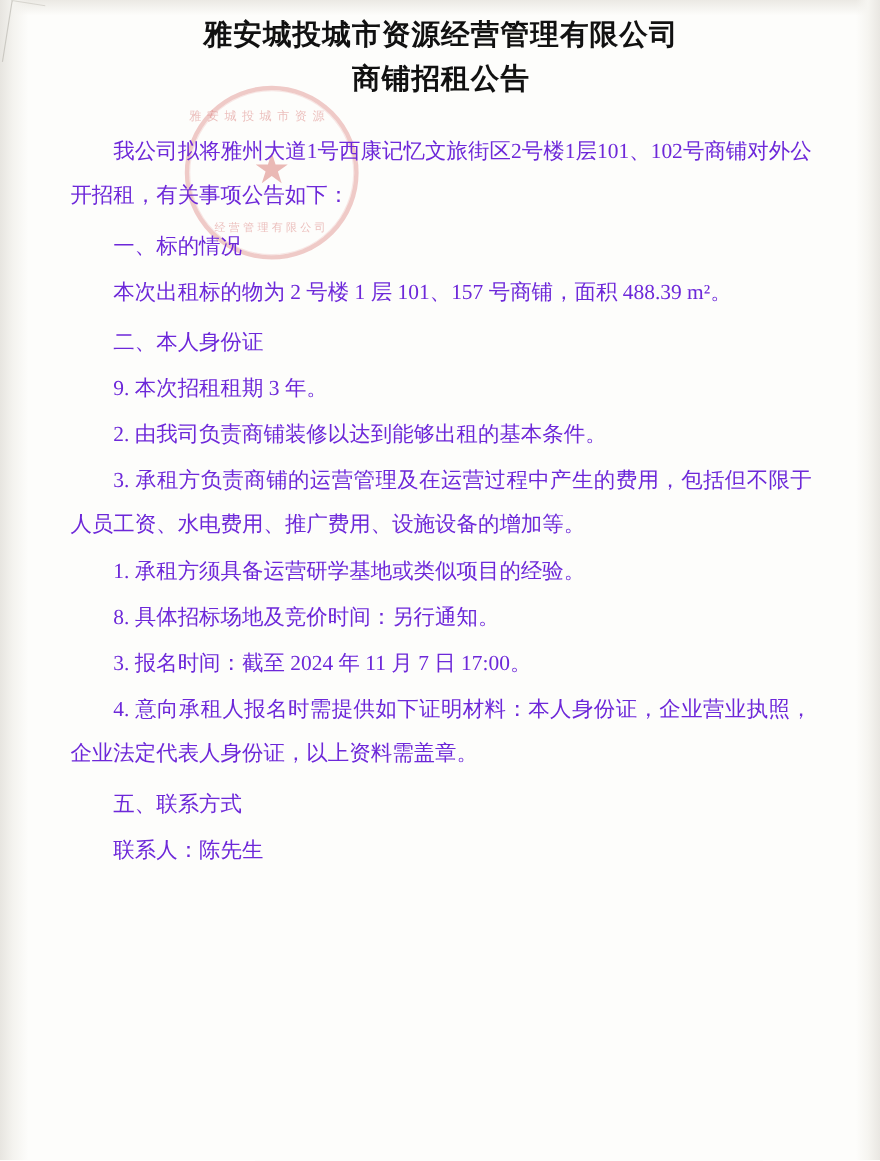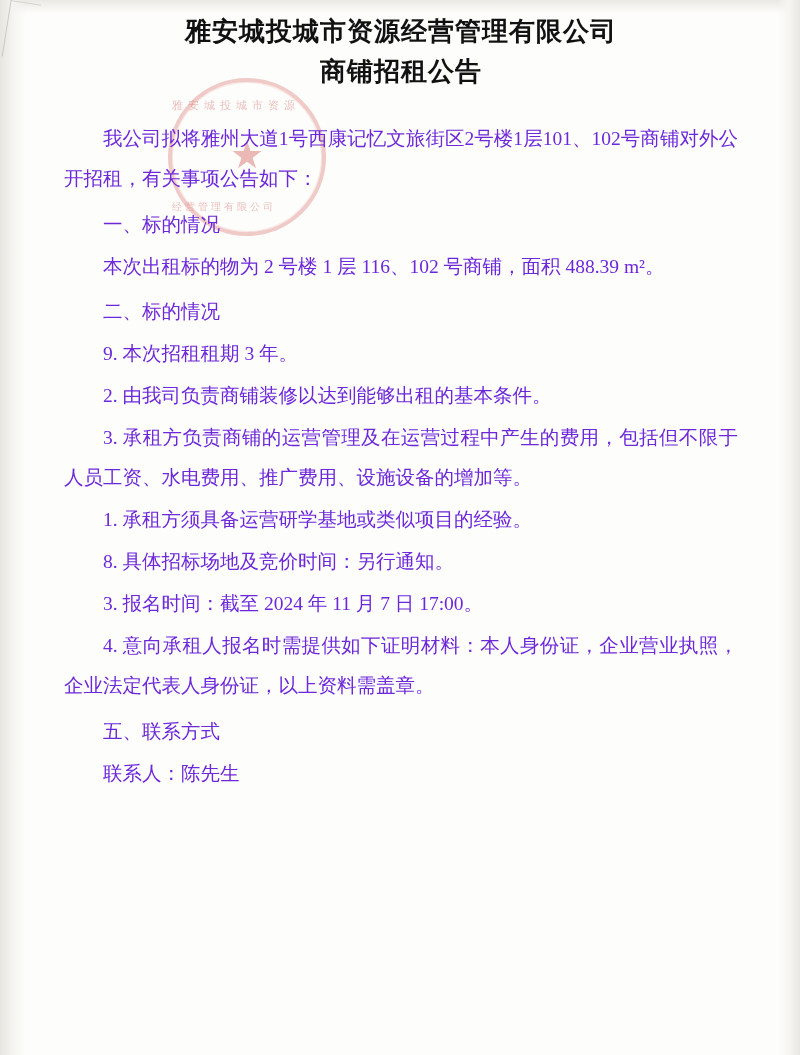--- a/index.html
+++ b/index.html
@@ -77,20 +77,21 @@
     top: 16px;
     text-align: left;
     font-size: 11px;
     letter-spacing: 5px;
     color: rgba(198, 52, 48, 0.5);
   }
   .seal .seal-text-bottom {
     position: absolute;
     left: 0; right: 0;
     bottom: 18px;
+    text-align: center;
     font-size: 10px;
     letter-spacing: 3px;
     color: rgba(198, 52, 48, 0.5);
   }
   .content {
     position: relative;
     padding: 12px 62px 0 64px;
     z-index: 2;
   }
   .doc-title {
@@ -140,22 +141,22 @@
   <div class="content">
 
     <h1 class="doc-title">
       <span>雅安城投城市资源经营管理有限公司</span>
       <span class="line2">商铺招租公告</span>
     </h1>
 
     <div class="body-text">
       <p class="para">我公司拟将雅州大道1号西康记忆文旅街区2号楼1层101、102号商铺对外公开招租，有关事项公告如下：</p>
       <p class="section-head">一、标的情况</p>
-      <p class="para">本次出租标的物为 2 号楼 1 层 116、102 号商铺，面积 488.39 m²。</p>
-      <p class="section-head">二、标的情况</p>
+      <p class="para">本次出租标的物为 2 号楼 1 层 101、157 号商铺，面积 488.39 m²。</p>
+      <p class="section-head">二、本人身份证</p>
       <p class="para">9. 本次招租租期 3 年。</p>
       <p class="para">2. 由我司负责商铺装修以达到能够出租的基本条件。</p>
       <p class="para">3. 承租方负责商铺的运营管理及在运营过程中产生的费用，包括但不限于人员工资、水电费用、推广费用、设施设备的增加等。</p>
       <p class="para">1. 承租方须具备运营研学基地或类似项目的经验。</p>
       <p class="para">8. 具体招标场地及竞价时间：另行通知。</p>
       <p class="para">3. 报名时间：截至 2024 年 11 月 7 日 17:00。</p>
       <p class="para">4. 意向承租人报名时需提供如下证明材料：本人身份证，企业营业执照，企业法定代表人身份证，以上资料需盖章。</p>
       <p class="section-head">五、联系方式</p>
       <p class="para">联系人：陈先生</p>
     </div>

